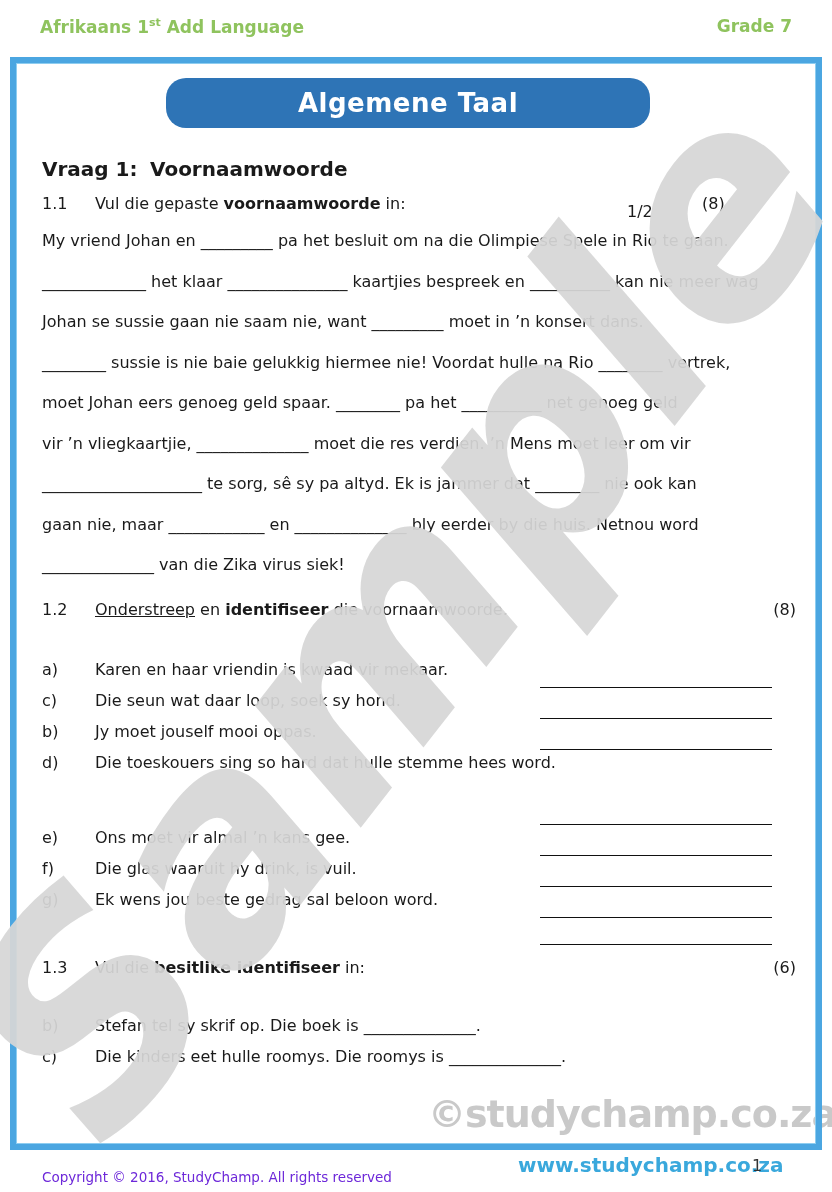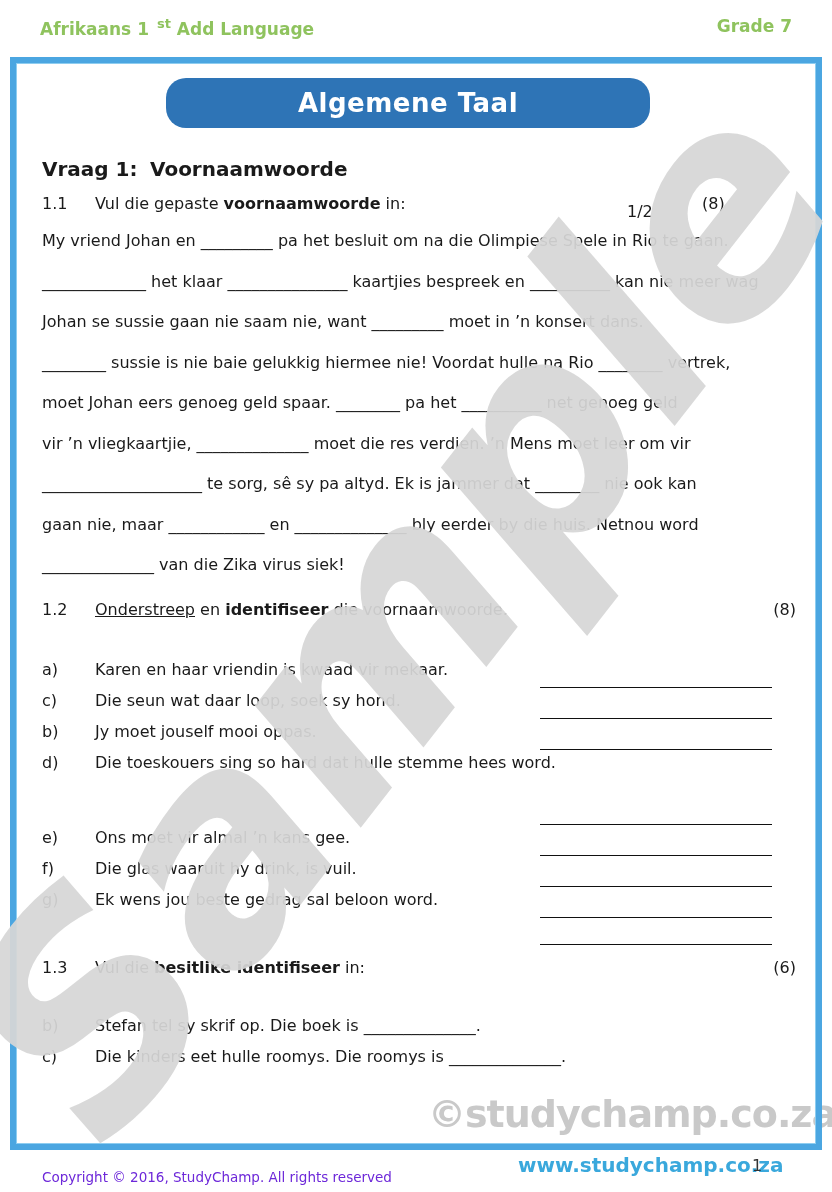--- a/index.html
+++ b/index.html
@@ -7,21 +7,21 @@
     width:832px;height:1192px;position:relative;background:#ffffff;
     font-family:"DejaVu Sans","Liberation Sans",sans-serif;
     color:#1a1a1a;overflow:hidden;
   }
   
   .page-header{
     position:absolute;top:16px;left:40px;right:40px;
     display:flex;justify-content:space-between;
     font-weight:bold;font-size:17px;color:#8fc35e;
   }
-  .page-header sup{font-size:13px;margin-left:8px;}
+  .page-header sup{font-size:11px;}
   
   .sheet{
     position:absolute;left:10px;top:57px;width:800px;height:1081px;
     border:6px solid #4ba6e1;
     box-shadow:inset 0 0 0 1px #8ecdf0;
     background:transparent;
   }
   
   .banner{
     margin:15px 0 0 150px;width:484px;height:50px;

